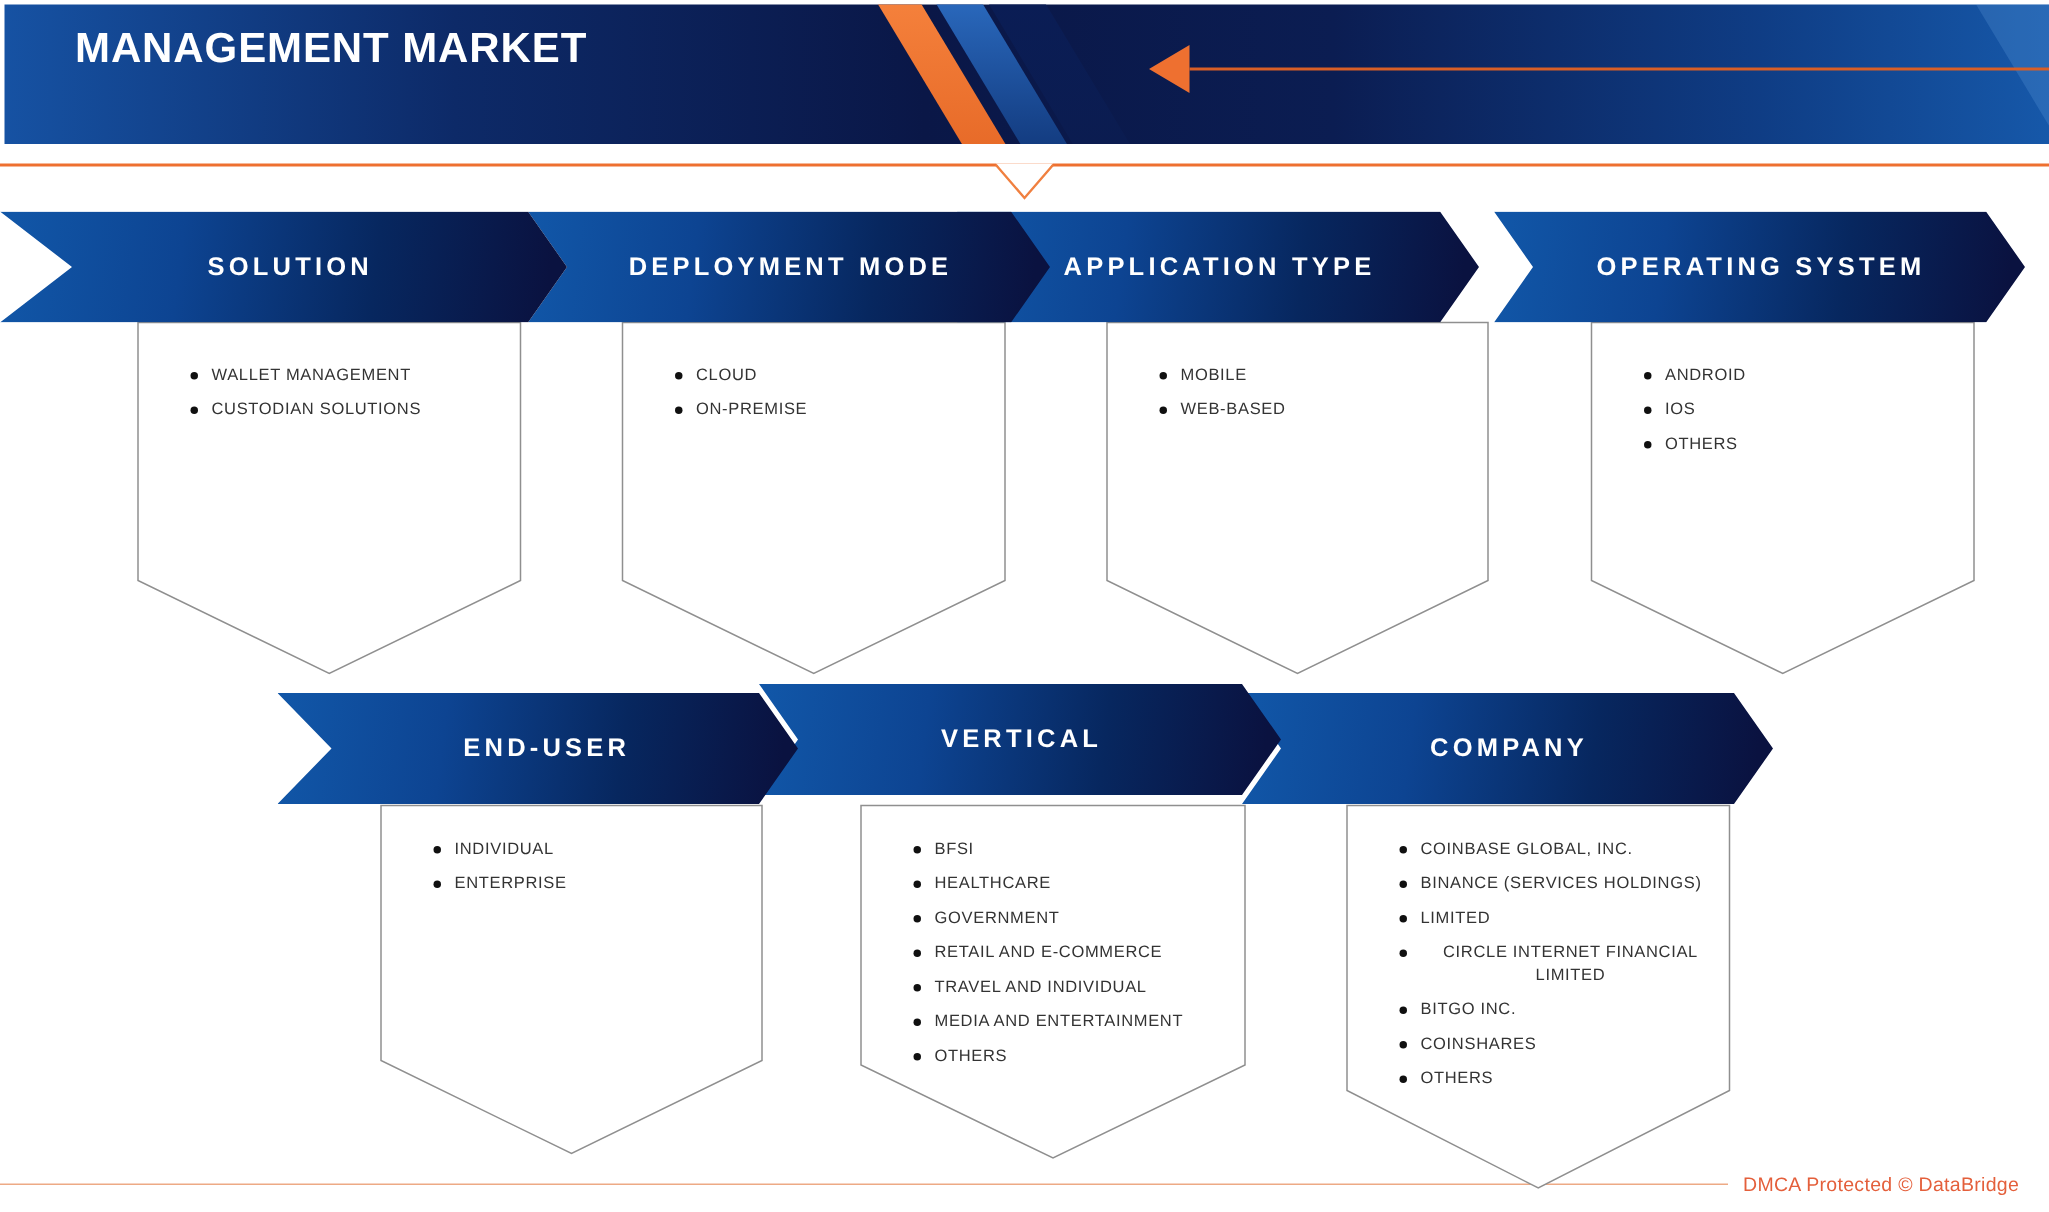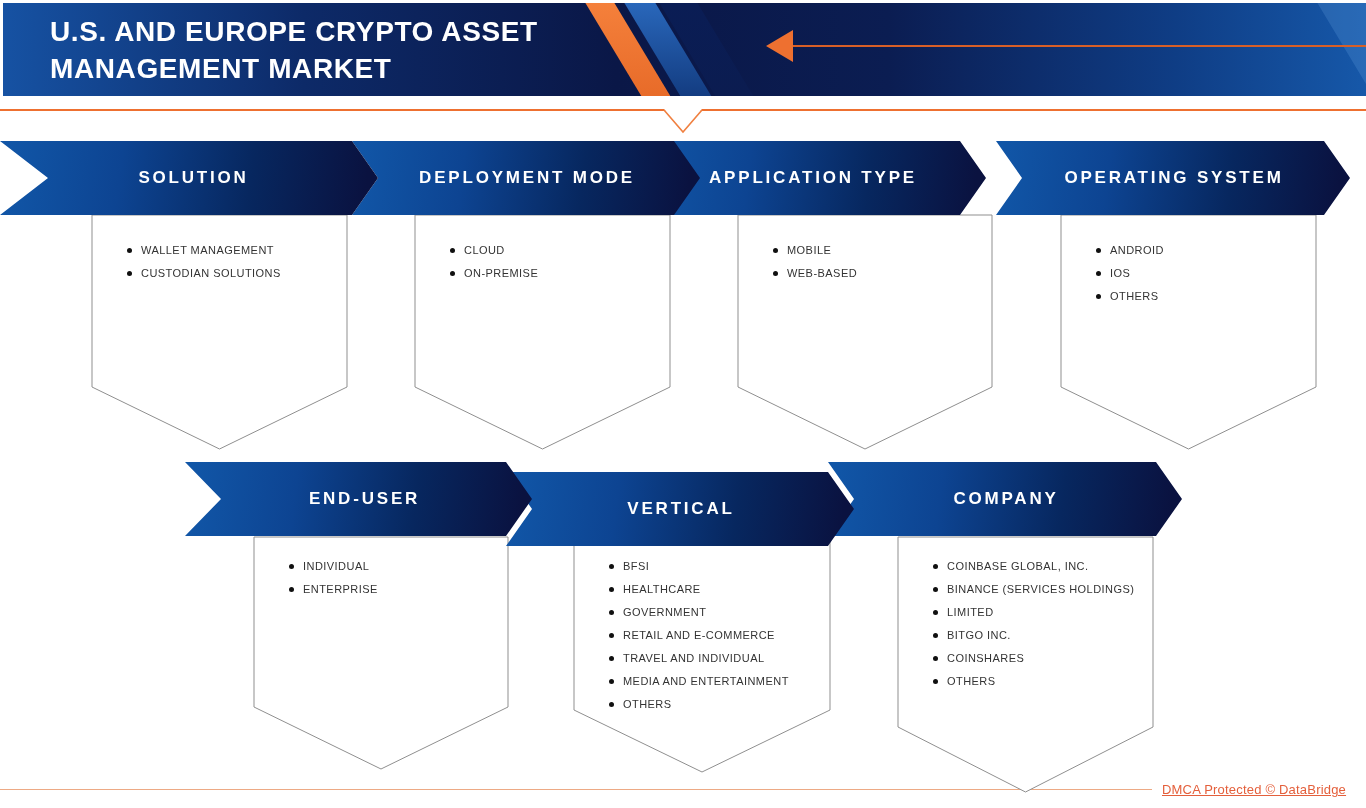--- a/index.html
+++ b/index.html
@@ -34,34 +34,33 @@
   
   .box-svg{position:absolute;z-index:5;}
   .list{position:absolute;z-index:6;}
   .li{display:flex;align-items:flex-start;margin-bottom:8px;line-height:15px;
     font-size:11px;letter-spacing:.45px;color:#333333;}
   .dot{width:5px;height:5px;border-radius:50%;background:#101010;margin:5px 9px 0 0;flex-shrink:0;}
 
   
   .footer-line{position:absolute;left:0;top:789px;width:1152px;height:1px;background:#edaa85;z-index:0;}
   .dmca{position:absolute;left:1162px;top:782px;font-size:13px;letter-spacing:.2px;
-    color:var(--footer-orange,#e45f3b);white-space:nowrap;z-index:6;text-decoration:underline;}
+    color:var(--footer-orange,#e45f3b);white-space:nowrap;z-index:6;}
 </style>
 </head>
 <body>
 
 <div class="stage">
 
   <div class="header">
     <div class="stripe stripe-navy"></div>
     <div class="stripe stripe-blue"></div>
     <div class="stripe stripe-orange"></div>
     <div class="stripe stripe-glow"></div>
     <div class="page-title">
-      <div>U.S. AND EUROPE CRYPTO ASSET</div>
       <div>MANAGEMENT MARKET</div>
     </div>
     <div class="header-arrow"></div>
     <div class="header-line"></div>
   </div>
 
   <div class="hr-orange"></div>
   <svg class="chevron-svg" width="46" height="27">
     <polygon points="4,1 42,1 23,24" fill="#ffffff"></polygon>
     <polyline points="4,2 23,24 42,2" fill="none" stroke="#f08040" stroke-width="1.6"></polyline>
@@ -145,21 +144,21 @@
       <div class="list" style="left: 289px; top: 559px; width: 213px;">
         <div class="li">
           <span class="dot"></span>
           <span>INDIVIDUAL</span>
         </div>
         <div class="li">
           <span class="dot"></span>
           <span>ENTERPRISE</span>
         </div>
       </div>
-      <div class="seg" style="left: 506px; top: 472px; width: 348px; z-index: 19; clip-path: polygon(0px 0px, calc(100% - 26px) 0px, 100% 50%, calc(100% - 26px) 100%, 0px 100%, 26px 50%);">
+      <div class="seg" style="left: 506px; top: 456px; width: 348px; z-index: 19; clip-path: polygon(0px 0px, calc(100% - 26px) 0px, 100% 50%, calc(100% - 26px) 100%, 0px 100%, 26px 50%);">
         <div class="seg-label" style="padding-left: 32px; padding-right: 30px;">VERTICAL</div>
       </div>
       <svg width="258" height="237" viewBox="0 0 258 237" class="box-svg" style="left: 573px; top: 536px;">
         <polygon points="1,1 257,1 257,174 129,236 1,174" fill="#ffffff" stroke="#8f8f8f" stroke-width="1"></polygon>
       </svg>
       <div class="list" style="left: 609px; top: 559px; width: 215px;">
         <div class="li">
           <span class="dot"></span>
           <span>BFSI</span>
         </div>
@@ -199,20 +198,24 @@
           <span class="dot"></span>
           <span>COINBASE GLOBAL, INC.</span>
         </div>
         <div class="li">
           <span class="dot"></span>
           <span>BINANCE (SERVICES HOLDINGS)</span>
         </div>
         <div class="li">
           <span class="dot"></span>
           <span>LIMITED</span>
+        </div>
+        <div class="li">
+          <span class="dot"></span>
+          <span>CIRCLE INTERNET FINANCIAL LIMITED</span>
         </div>
         <div class="li">
           <span class="dot"></span>
           <span>BITGO INC.</span>
         </div>
         <div class="li">
           <span class="dot"></span>
           <span>COINSHARES</span>
         </div>
         <div class="li">

